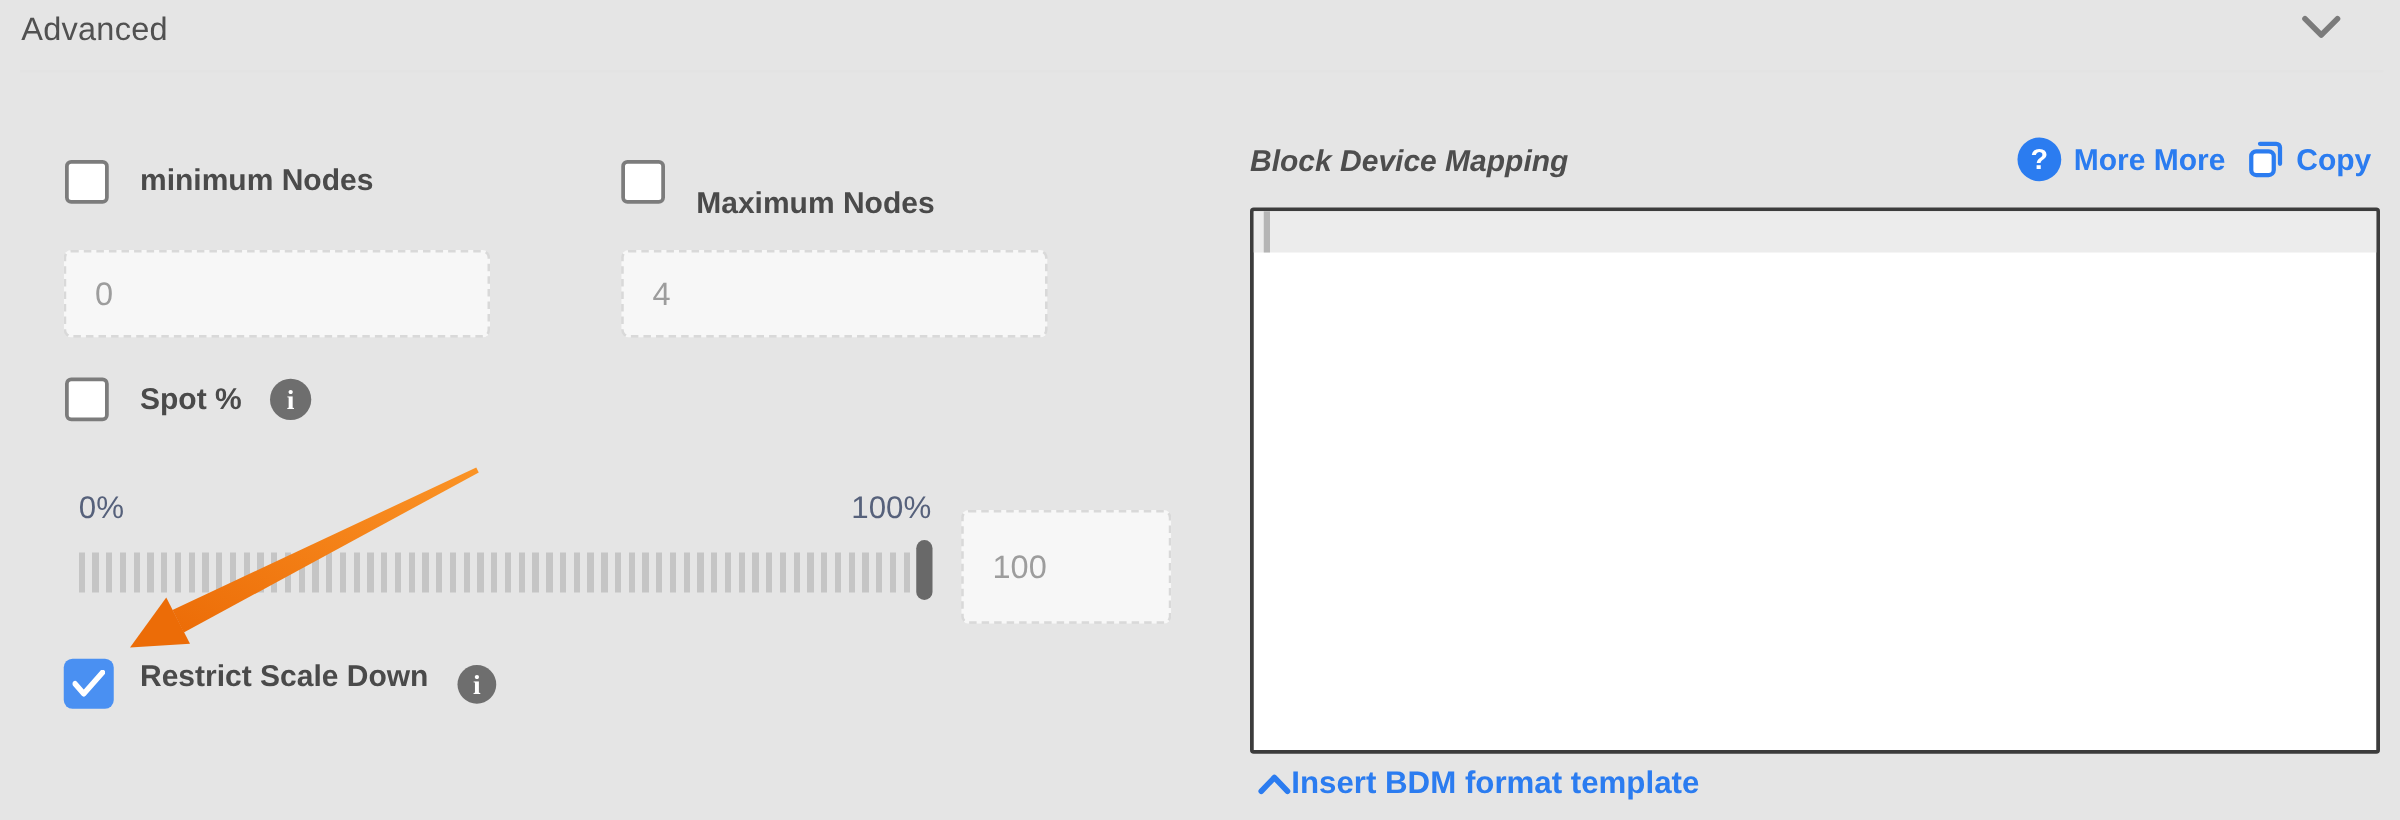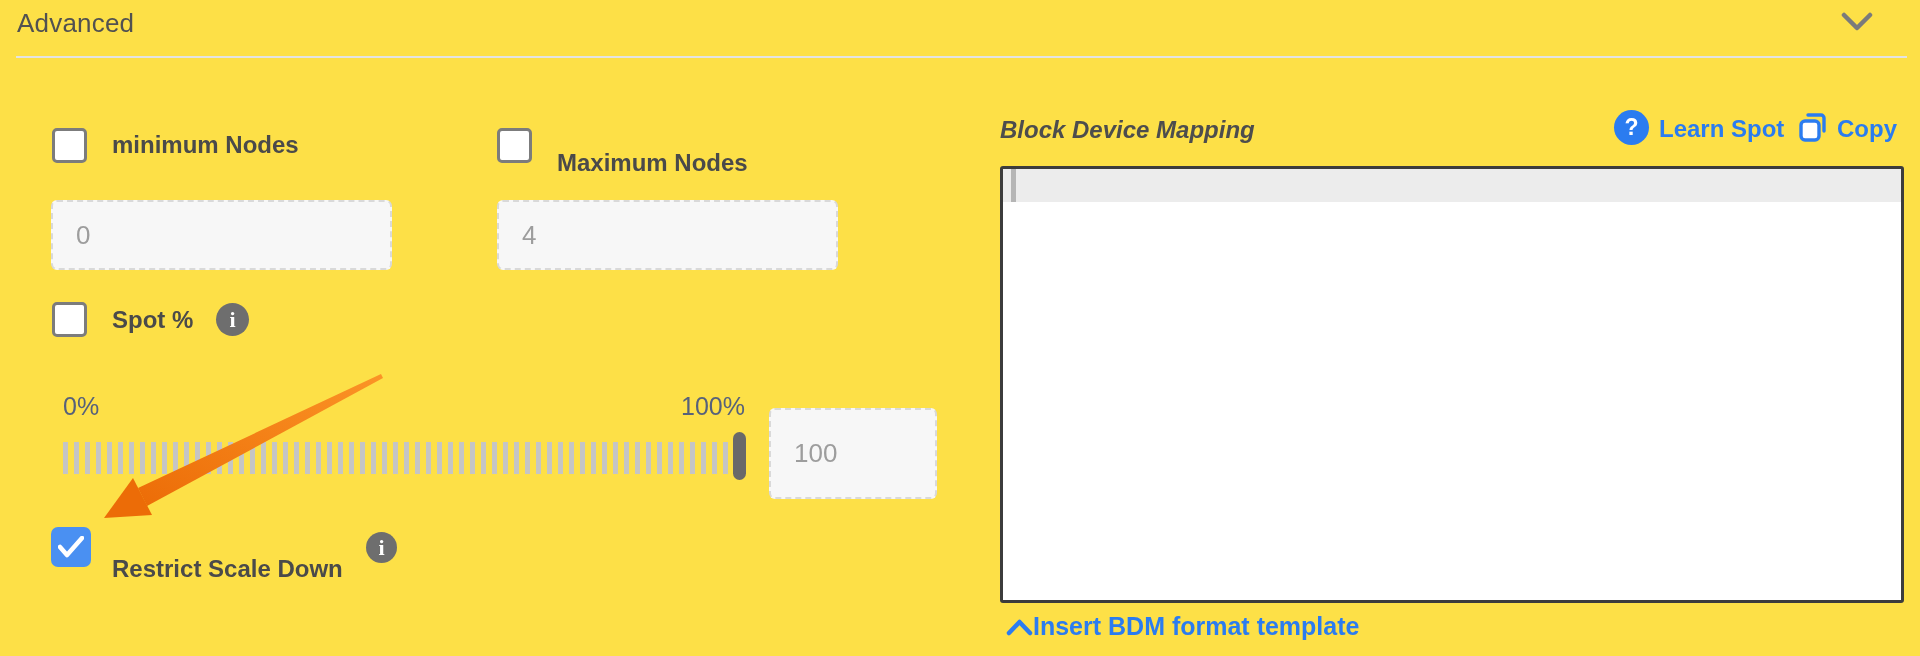--- a/index.html
+++ b/index.html
@@ -2,21 +2,21 @@
 <html><head>
 <meta charset="utf-8">
 <style>
   * { margin: 0; padding: 0; box-sizing: border-box; }
   html, body { background: #ffffff; }
   body { font-family: "Liberation Sans", sans-serif; }
   .stage {
     position: relative;
     width: 1920px;
     height: 656px;
-    background: #fde047;
+    background: #e5e5e5;
     overflow: hidden;
   }
   .abs { position: absolute; }
 
   
   .section-title {
     left: 17px; top: 8px;
     font-size: 26px; font-weight: 500; color: #515151;
     letter-spacing: 0.2px;
   }
@@ -126,38 +126,38 @@
   <div class="abs slider-label" style="left:675px; top:392px; width:70px; text-align:right;">100%</div>
   <div class="abs slider-ticks"></div>
   <div class="abs slider-handle"></div>
   <input class="abs dashed-input" style="left: 769px; top: 408px; width: 168px; height: 91px;" readonly="" value="100">
 
   <div class="abs checkbox checked" style="left:51px; top:527px;">
     <svg width="26" height="22" viewBox="0 0 26 22">
       <path d="M2 11 L9 19 L24 2" fill="none" stroke="#ffffff" stroke-width="4.5" stroke-linecap="round" stroke-linejoin="round"></path>
     </svg>
   </div>
-  <div class="abs cb-label" style="left:112px; top:555px;">Restrict Scale Down</div>
+  <div class="abs cb-label" style="left:112px; top:528px;">Restrict Scale Down</div>
   <div class="abs info-icon" style="left:366px; top:532px; width:31px; height:31px;">i</div>
 
   <svg class="abs" style="left:90px; top:358px; width:300px; height:172px; pointer-events:none;" viewBox="0 0 300 172">
     <defs>
       <linearGradient id="arrowGrad" x1="1" y1="0" x2="0" y2="1">
         <stop offset="0" stop-color="#fb9426"></stop>
         <stop offset="1" stop-color="#ec6c07"></stop>
       </linearGradient>
     </defs>
     <path d="M291 16 L48 130 L57 148 L293 20 Z" fill="url(#arrowGrad)"></path>
     <path d="M43 120 L14 160 L62 157 Z" fill="#ec6c07"></path>
   </svg>
 
   <div class="abs bdm-title" style="left:1000px; top:116px;font-style:italic;">Block Device Mapping</div>
 
   <div class="abs q-icon" style="left:1614px; top:110px;">?</div>
-  <div class="abs link-text" style="left:1659px; top:115px;">Learn Spot</div>
+  <div class="abs link-text" style="left:1659px; top:115px;">More More</div>
 
   <svg class="abs" style="left:1798px; top:112px; width:30px; height:31px; cursor:pointer;" viewBox="0 0 30 31">
     <path d="M10 3 h13 a3 3 0 0 1 3 3 v13" fill="none" stroke="#2b7cf0" stroke-width="3.4" stroke-linecap="round"></path>
     <rect x="3" y="9" width="18" height="19" rx="4" fill="#ffffff" stroke="#2b7cf0" stroke-width="3.4"></rect>
   </svg>
   <div class="abs link-text" style="left:1837px; top:115px;text-align:right;">Copy</div>
 
   <div class="abs editor">
     <div class="editor-active-line"></div>
     <div class="editor-caret"></div>

